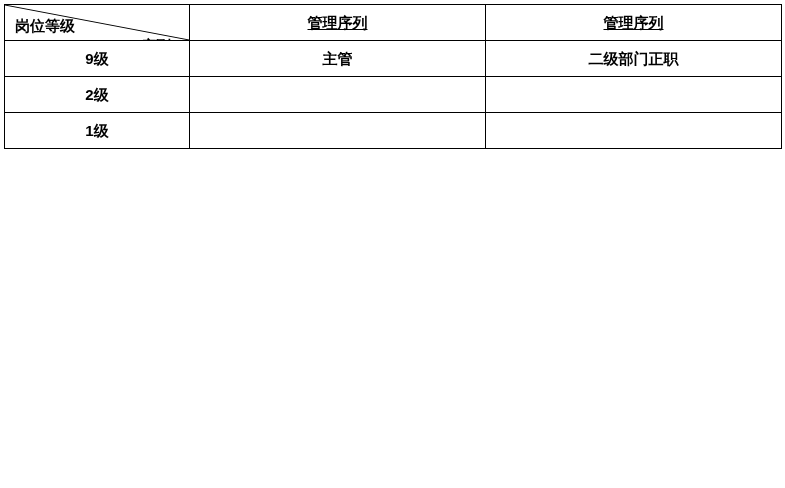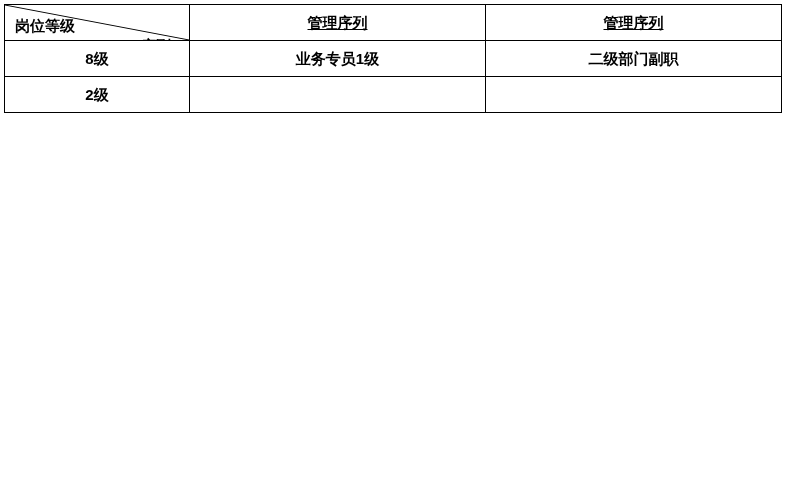--- a/index.html
+++ b/index.html
@@ -105,24 +105,29 @@
           </svg>
           <span class="tr-label">序列</span>
           <span class="bl-label">岗位等级</span>
         </th>
         <th class="head">管理序列</th>
         <th class="head">管理序列</th>
       </tr>
     </thead>
     <tbody>
       <tr>
-        <td class="level">8级</td>
-        <td class="cell">业务专员1级</td>
-        <td class="cell">二级部门副职</td>
+        <td class="level">9级</td>
+        <td class="cell">主管</td>
+        <td class="cell">二级部门正职</td>
       </tr>
       <tr>
         <td class="level">2级</td>
+        <td class="cell"></td>
+        <td class="cell"></td>
+      </tr>
+      <tr>
+        <td class="level">1级</td>
         <td class="cell"></td>
         <td class="cell"></td>
       </tr>
     </tbody>
   </table>
 </div>
 
 </body></html>

